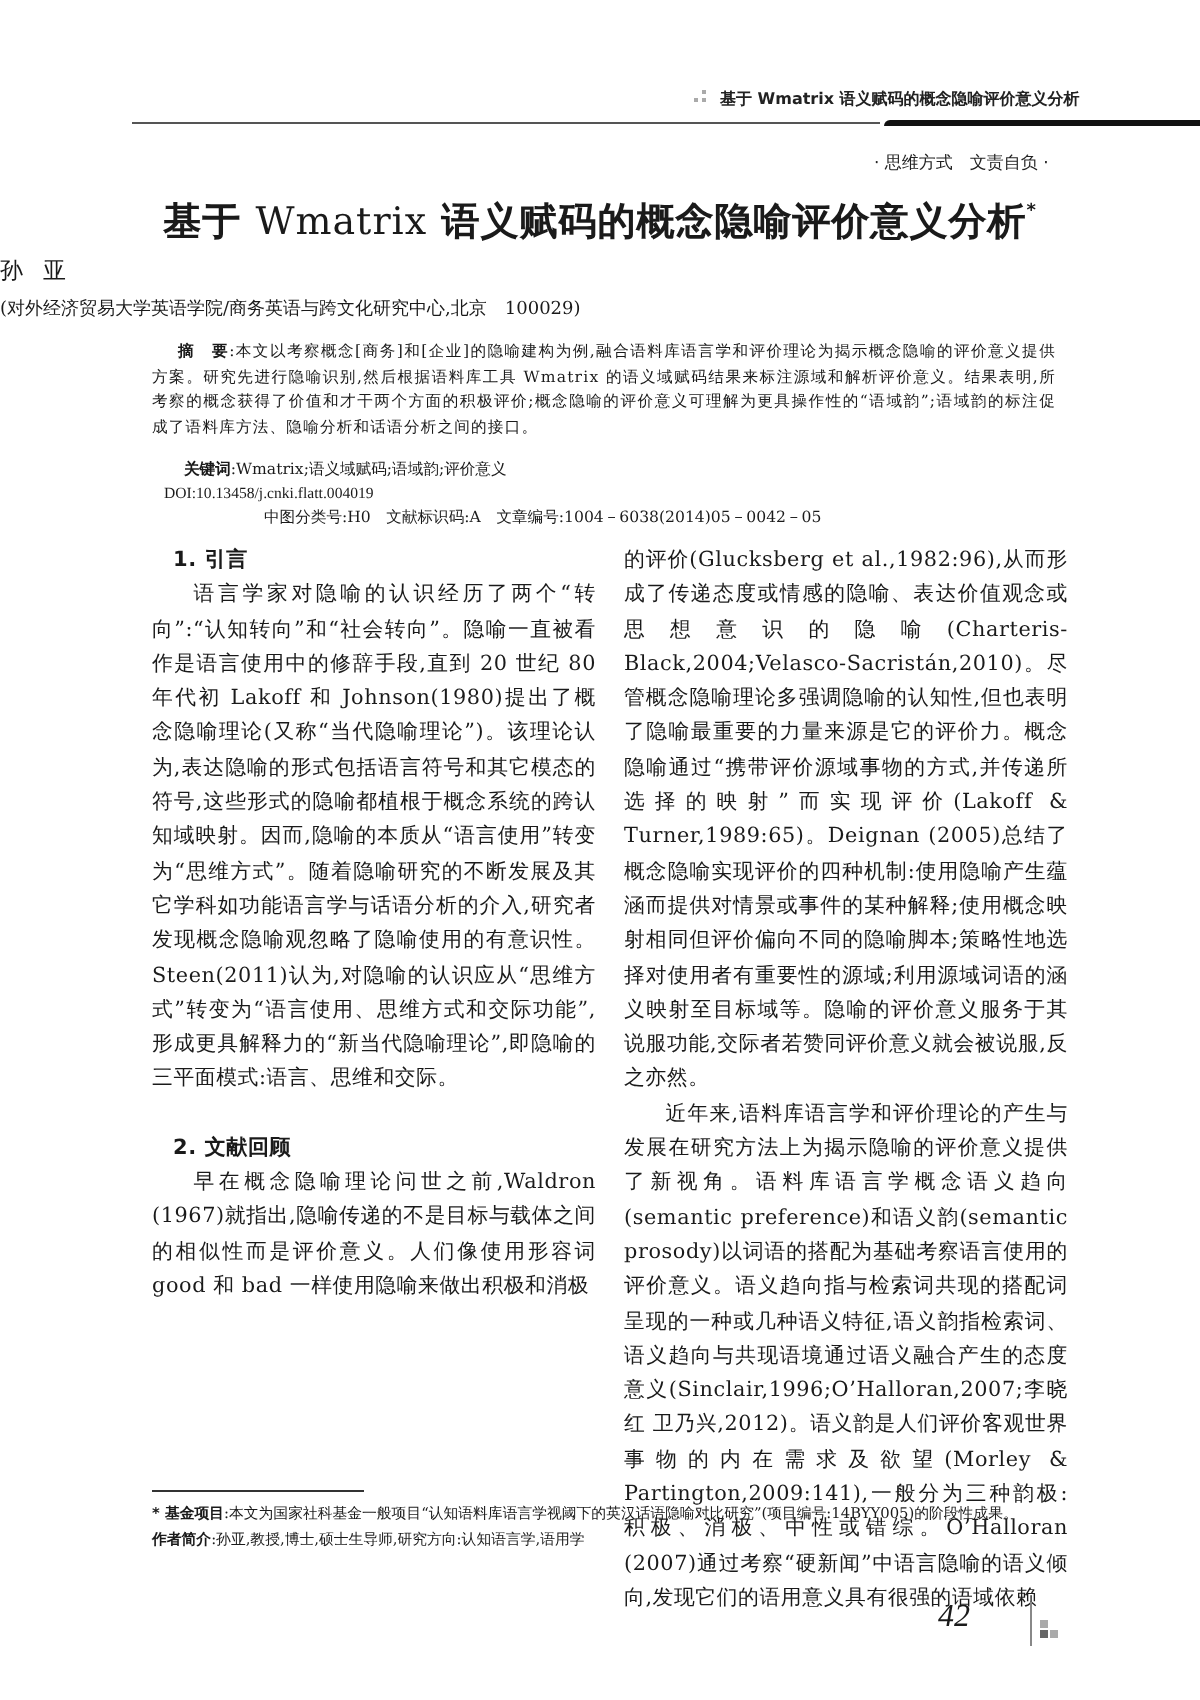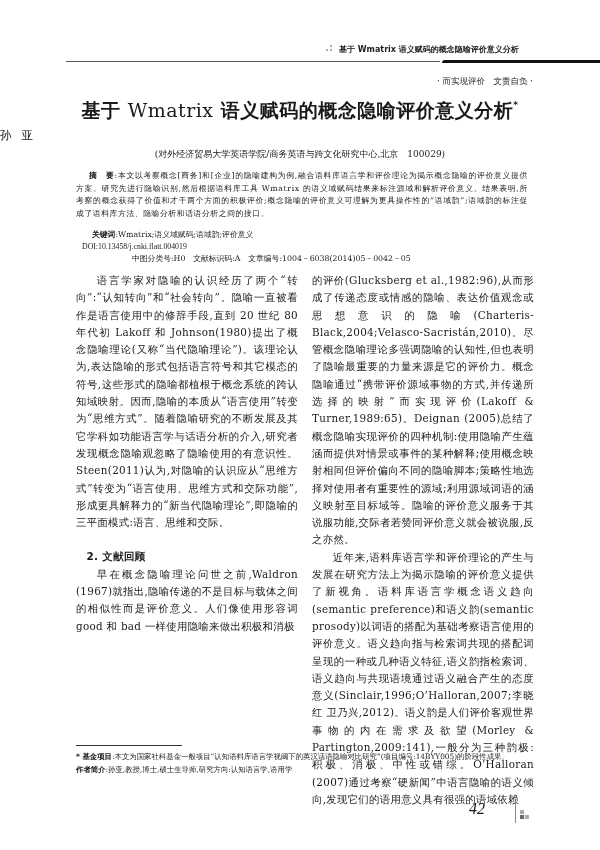--- a/index.html
+++ b/index.html
@@ -1,36 +1,36 @@
 <!DOCTYPE html>
 <html><head>
 <meta charset="utf-8">
 <style>
   html, body { margin: 0; padding: 0; background: #ffffff; }
   body { width: 600px; height: 850px; position: relative; overflow: hidden;
          font-family: "DejaVu Serif", "Liberation Serif", serif; color: #1a1a1a; }
 
-  .running-head { position: absolute; top: 44px; left: 325px; font-size: 8px; color: #222;
+  .running-head { position: absolute; top: 44px; left: 346px; font-size: 8px; color: #222;
                   font-family: "DejaVu Sans", "Liberation Sans", sans-serif; font-weight: bold; white-space: nowrap; }
   .running-head .deco { display: inline-block; width: 8px; height: 8px; position: relative; margin-right: 6px; vertical-align: -1px; }
   .running-head .deco i { position: absolute; width: 2px; height: 2px; background: #aaa; }
   .rule-thin { position: absolute; top: 61px; left: 66px; width: 374px; height: 1px; background: #555; }
   .rule-thick { position: absolute; top: 60px; left: 442px; width: 158px; height: 3px; background: #111;
                 border-top-left-radius: 3px; }
 
   .copyright { position: absolute; top: 76px; left: 437px; font-size: 8.5px; color: #222;
                font-family: "DejaVu Sans", "Liberation Sans", sans-serif; white-space: nowrap; }
 
   .title { position: absolute; top: 98px; left: 0; width: 600px; text-align: center;
            font-size: 19px; font-family: "DejaVu Sans", "Liberation Sans", sans-serif; font-weight: bold; letter-spacing: 0.5px; }
   .title .en { font-family: "DejaVu Serif", "Liberation Serif", serif; font-weight: normal; }
   .title sup { font-size: 9px; vertical-align: 9px; }
 
   .author { position: absolute; top: 128px; left: 0; width: 600px; text-align: left; font-size: 11.5px; letter-spacing: 10px; }
-  .affil { position: absolute; top: 148px; left: 0; width: 600px; text-align: center; font-size: 9px; }
+  .affil { position: absolute; top: 148px; left: 0; width: 600px; text-align: left; font-size: 9px; }
 
   .abstract { position: absolute; top: 170px; left: 76px; width: 452px; font-size: 7.8px; line-height: 12.5px; letter-spacing: 0.6px; text-indent: 13px; text-align: justify; }
   .abstract b, .kw b { font-family: "DejaVu Sans", "Liberation Sans", sans-serif; }
   .kw { position: absolute; top: 229px; left: 92px; font-size: 7.8px; }
   .doi { position: absolute; top: 242px; left: 82px; font-size: 7.8px; font-family: "Liberation Serif", serif; text-align: center; }
   .classinfo { position: absolute; top: 253px; left: 132px; font-size: 7.8px; white-space: nowrap; }
 
   .col { position: absolute; font-size: 10.4px; line-height: 17.3px; text-align: justify; letter-spacing: 0.3px; }
   .col p { margin: 0; text-indent: 2em; }
   .col h3 { margin: 0; font-size: 10.5px; font-family: "DejaVu Sans", "Liberation Sans", sans-serif; font-weight: bold; text-indent: 1em; }
@@ -51,39 +51,40 @@
 <body>
 
 <div class="running-head">
   <span class="deco">
     <i style="left:5px;top:0"></i><i style="left:5px;top:4px"></i><i style="left:1px;top:4px"></i>
   </span><span>基于 Wmatrix 语义赋码的概念隐喻评价意义分析</span>
 </div>
 <div class="rule-thin"></div>
 <div class="rule-thick"></div>
 
-<div class="copyright">· 而实现评价　文责自负 ·</div>
+<div class="copyright">· 思维方式　文责自负 ·</div>
 
 <div class="title">
   <span>基于 </span><span class="en">Wmatrix</span><span> 语义赋码的概念隐喻评价意义分析</span><sup>*</sup>
 </div>
 
 <div class="author">孙亚</div>
 <div class="affil">(对外经济贸易大学英语学院/商务英语与跨文化研究中心,北京　100029)</div>
 
 <div class="abstract">
   <b>摘　要</b><span>:本文以考察概念[商务]和[企业]的隐喻建构为例,融合语料库语言学和评价理论为揭示概念隐喻的评价意义提供方案。研究先进行隐喻识别,然后根据语料库工具 Wmatrix 的语义域赋码结果来标注源域和解析评价意义。结果表明,所考察的概念获得了价值和才干两个方面的积极评价;概念隐喻的评价意义可理解为更具操作性的“语域韵”;语域韵的标注促成了语料库方法、隐喻分析和话语分析之间的接口。</span>
 </div>
 <div class="kw">
   <b>关键词</b><span>:Wmatrix;语义域赋码;语域韵;评价意义</span>
 </div>
 <div class="doi">DOI:10.13458/j.cnki.flatt.004019</div>
 <div class="classinfo">中图分类号:H0　文献标识码:A　文章编号:1004－6038(2014)05－0042－05</div>
 
 <div class="col col-left">
+  <h3>1. 引言</h3>
   <p>语言学家对隐喻的认识经历了两个“转向”:“认知转向”和“社会转向”。隐喻一直被看作是语言使用中的修辞手段,直到 20 世纪 80 年代初 Lakoff 和 Johnson(1980)提出了概念隐喻理论(又称“当代隐喻理论”)。该理论认为,表达隐喻的形式包括语言符号和其它模态的符号,这些形式的隐喻都植根于概念系统的跨认知域映射。因而,隐喻的本质从“语言使用”转变为“思维方式”。随着隐喻研究的不断发展及其它学科如功能语言学与话语分析的介入,研究者发现概念隐喻观忽略了隐喻使用的有意识性。Steen(2011)认为,对隐喻的认识应从“思维方式”转变为“语言使用、思维方式和交际功能”,形成更具解释力的“新当代隐喻理论”,即隐喻的三平面模式:语言、思维和交际。</p>
   <div class="gap"></div>
   <h3>2. 文献回顾</h3>
   <p>早在概念隐喻理论问世之前,Waldron (1967)就指出,隐喻传递的不是目标与载体之间的相似性而是评价意义。人们像使用形容词 good 和 bad 一样使用隐喻来做出积极和消极</p>
 </div>
 
 <div class="col col-right">
   <p style="text-indent:0">的评价(Glucksberg et al.,1982:96),从而形成了传递态度或情感的隐喻、表达价值观念或思想意识的隐喻(Charteris-Black,2004;Velasco-Sacristán,2010)。尽管概念隐喻理论多强调隐喻的认知性,但也表明了隐喻最重要的力量来源是它的评价力。概念隐喻通过“携带评价源域事物的方式,并传递所选择的映射”而实现评价(Lakoff &amp; Turner,1989:65)。Deignan (2005)总结了概念隐喻实现评价的四种机制:使用隐喻产生蕴涵而提供对情景或事件的某种解释;使用概念映射相同但评价偏向不同的隐喻脚本;策略性地选择对使用者有重要性的源域;利用源域词语的涵义映射至目标域等。隐喻的评价意义服务于其说服功能,交际者若赞同评价意义就会被说服,反之亦然。</p>
   <p>近年来,语料库语言学和评价理论的产生与发展在研究方法上为揭示隐喻的评价意义提供了新视角。语料库语言学概念语义趋向(semantic preference)和语义韵(semantic prosody)以词语的搭配为基础考察语言使用的评价意义。语义趋向指与检索词共现的搭配词呈现的一种或几种语义特征,语义韵指检索词、语义趋向与共现语境通过语义融合产生的态度意义(Sinclair,1996;O’Halloran,2007;李晓红 卫乃兴,2012)。语义韵是人们评价客观世界事物的内在需求及欲望(Morley &amp; Partington,2009:141),一般分为三种韵极:积极、消极、中性或错综。O’Halloran (2007)通过考察“硬新闻”中语言隐喻的语义倾向,发现它们的语用意义具有很强的语域依赖</p>
 </div>

